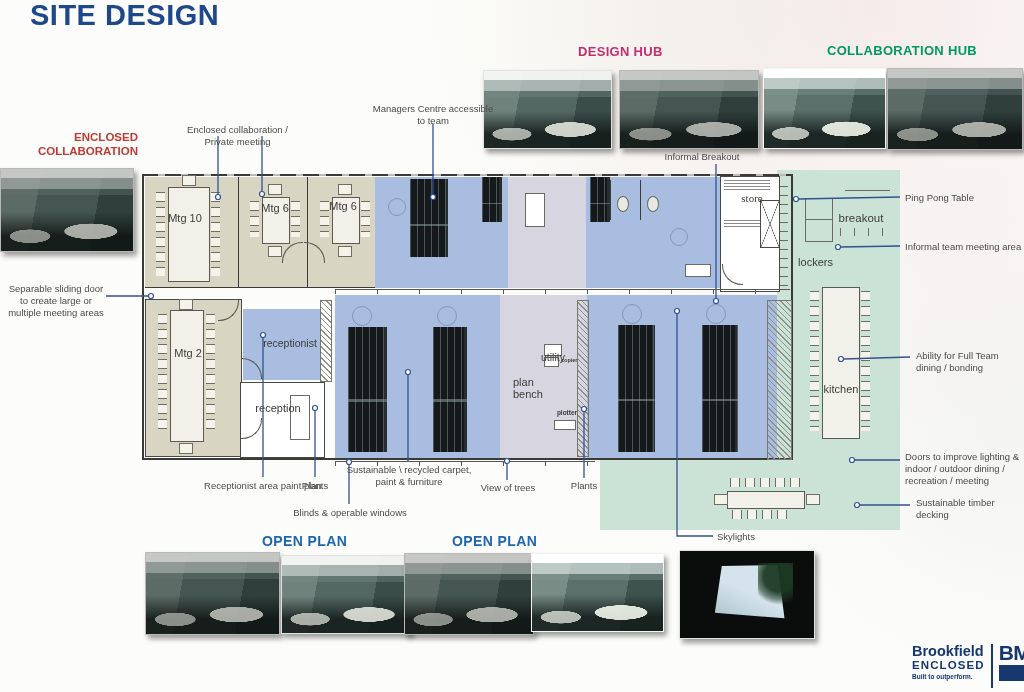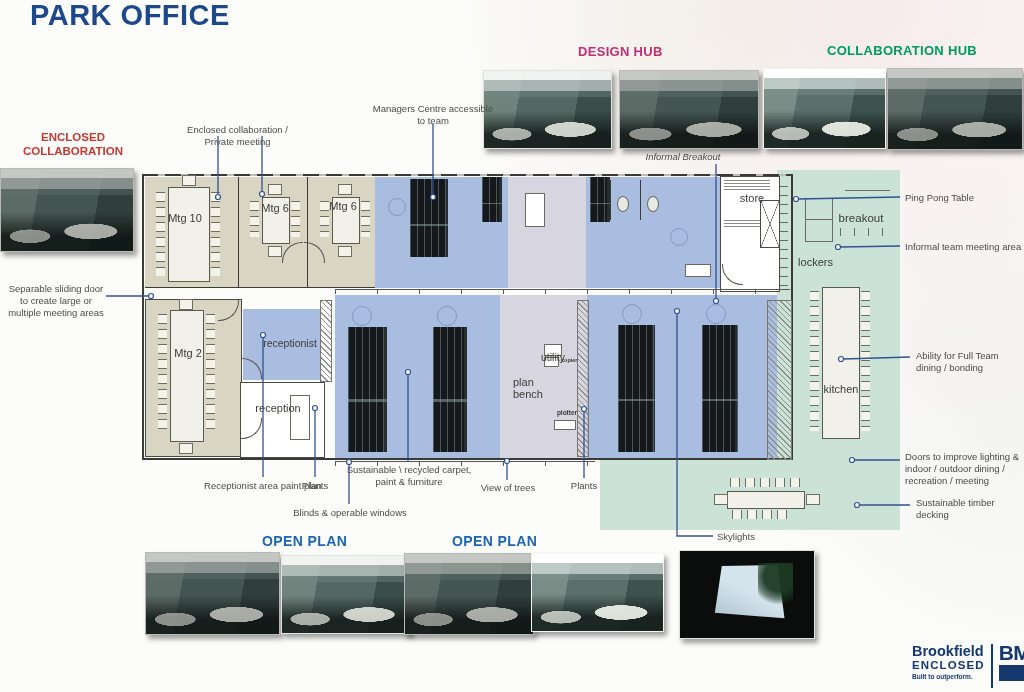--- a/index.html
+++ b/index.html
@@ -9,21 +9,21 @@
     background-color:#fcfcfa;
     background-image:
       radial-gradient(circle at 86% 1%, rgba(225,170,180,.18), transparent 38%),
       radial-gradient(circle at 68% 2%, rgba(205,215,185,.14), transparent 30%),
       radial-gradient(circle at 99% 60%, rgba(180,180,180,.12), transparent 25%);
   }
   .abs{position:absolute;}
   
   .main-title{left:30px;top:0px;color:#1d4889;font-weight:bold;font-size:29px;line-height:1.1;letter-spacing:.5px;}
   .hub-label{font-weight:bold;font-size:13px;letter-spacing:.3px;white-space:nowrap;}
-  .enclosed-label{left:8px;top:130px;width:130px;text-align:center;color:#bf3a33;font-weight:bold;font-size:11.5px;line-height:1.25;}
+  .enclosed-label{left:8px;top:130px;width:130px;text-align:right;color:#bf3a33;font-weight:bold;font-size:11.5px;line-height:1.25;}
   .open-plan{font-weight:bold;font-size:14px;color:#1b66b3;letter-spacing:.4px;white-space:nowrap;margin-left:24px;}
   
   .callout{font-size:9.5px;color:#4a4a4a;line-height:1.25;}
   .ctr{text-align:center;}
   .nowrap{white-space:nowrap;}
   
   .photo{
     border:1px solid #e2e2e2;box-shadow:3px 4px 5px rgba(0,0,0,.38);
     background-color:#3c4f4a;
     background-image:
@@ -92,21 +92,21 @@
   .logo-sub{font-size:11.5px;font-weight:800;color:#16386f;letter-spacing:1.1px;line-height:1.15;}
   .logo-tag{font-size:6.5px;font-weight:700;color:#16386f;margin-top:1px;}
   .logo-divider{width:2px;height:44px;background:#16386f;}
   .logo-mono{font-size:21px;font-weight:800;color:#16386f;line-height:.85;letter-spacing:-.5px;}
   .logo-square{width:30px;height:16px;background:#16386f;margin-top:3px;}
 </style>
 </head>
 <body>
 
 <div class="abs main-title">
-  <div>PARK OFFICE</div>
+  <div>SITE DESIGN</div>
 </div>
 <div class="abs enclosed-label">ENCLOSED COLLABORATION</div>
 <div class="abs hub-label" style="left:578px;top:44px;color:#c52d72;">DESIGN HUB</div>
 <div class="abs hub-label" style="left:827px;top:43px;color:#019a60;">COLLABORATION HUB</div>
 <div class="abs open-plan" style="left:238px;top:533px;">OPEN PLAN</div>
 <div class="abs open-plan" style="left:428px;top:533px;">OPEN PLAN</div>
 
 <div class="abs photo ph-dark" style="left:0px;top:168px;width:132px;height:82px;"></div>
 <div class="abs photo" style="left:483px;top:70px;width:127px;height:77px;"></div>
 <div class="abs photo ph-dark" style="left:619px;top:70px;width:138px;height:77px;"></div>
@@ -223,21 +223,21 @@
   <div class="room-label ctr" style="left:25px;top:44px;width:40px;">Mtg 10</div>
   <div class="room-label ctr" style="left:115px;top:34px;width:40px;">Mtg 6</div>
   <div class="room-label ctr" style="left:183px;top:32px;width:40px;">Mtg 6</div>
   <div class="room-label ctr" style="left:28px;top:179px;width:40px;">Mtg 2</div>
   <div class="room-label rl-sm ctr" style="left:112px;top:170px;width:76px;">receptionist</div>
   <div class="room-label ctr" style="left:103px;top:234px;width:70px;">reception</div>
   <div class="room-label rl-sm ctr" style="left:393px;top:184px;width:40px;">utility</div>
   <div class="room-label rl-tiny" style="left:421px;top:189px;width:26px;">copier</div>
   <div class="room-label" style="left:373px;top:208px;width:40px;">plan bench</div>
   <div class="room-label rl-plot ctr" style="left:410px;top:241px;width:34px;">plotter</div>
-  <div class="room-label ctr" style="left:592px;top:24px;width:40px;">store</div>
+  <div class="room-label ctr" style="left:592px;top:24px;width:40px;font-family:Liberation Serif, serif;">store</div>
   <div class="room-label ctr" style="left:648px;top:88px;width:55px;">lockers</div>
   <div class="room-label ctr" style="left:691px;top:44px;width:60px;font-size:11.5px;">breakout</div>
   <div class="room-label ctr" style="left:676px;top:215px;width:50px;">kitchen</div>
 </div>
 
 <svg class="abs" width="1024" height="692" style="left:0;top:0;pointer-events:none;">
   <g stroke="#33518f" stroke-width="1.3" fill="none">
     <path d="M218,136 L218,195"></path>
       <path d="M262,136 L262,192"></path>
     <path d="M433,124 L433,195"></path>
@@ -272,21 +272,21 @@
     <circle cx="349" cy="462" r="2.5"></circle>
     <circle cx="408" cy="372" r="2.5"></circle>
     <circle cx="507" cy="461" r="2.5"></circle>
     <circle cx="584" cy="409" r="2.5"></circle>
     <circle cx="677" cy="311" r="2.5"></circle>
   </g>
 </svg>
 
 <div class="abs callout ctr" style="left:180px;top:124px;width:115px;">Enclosed collaboration / Private meeting</div>
 <div class="abs callout ctr" style="left:370px;top:103px;width:126px;">Managers Centre accessible to team</div>
-<div class="abs callout ctr" style="left:637px;top:151px;width:92px;font-style:italic;">Informal Breakout</div>
+<div class="abs callout ctr" style="left:656px;top:151px;width:92px;">Informal Breakout</div>
 <div class="abs callout ctr" style="left:6px;top:283px;width:100px;">Separable sliding door to create large or multiple meeting areas</div>
 <div class="abs callout nowrap" style="left:905px;top:192px;">Ping Pong Table</div>
 <div class="abs callout nowrap" style="left:905px;top:241px;">Informal team meeting area</div>
 <div class="abs callout" style="left:916px;top:350px;width:102px;">Ability for Full Team dining / bonding</div>
 <div class="abs callout" style="left:905px;top:451px;width:116px;">Doors to improve lighting &amp; indoor / outdoor dining / recreation / meeting</div>
 <div class="abs callout" style="left:916px;top:497px;width:90px;">Sustainable timber decking</div>
 <div class="abs callout ctr" style="left:203px;top:480px;width:120px;">Receptionist area paint plan</div>
 <div class="abs callout ctr" style="left:290px;top:480px;width:50px;">Plants</div>
 <div class="abs callout ctr" style="left:270px;top:507px;width:160px;">Blinds &amp; operable windows</div>
 <div class="abs callout ctr" style="left:338px;top:464px;width:142px;">Sustainable \ recycled carpet, paint &amp; furniture</div>

